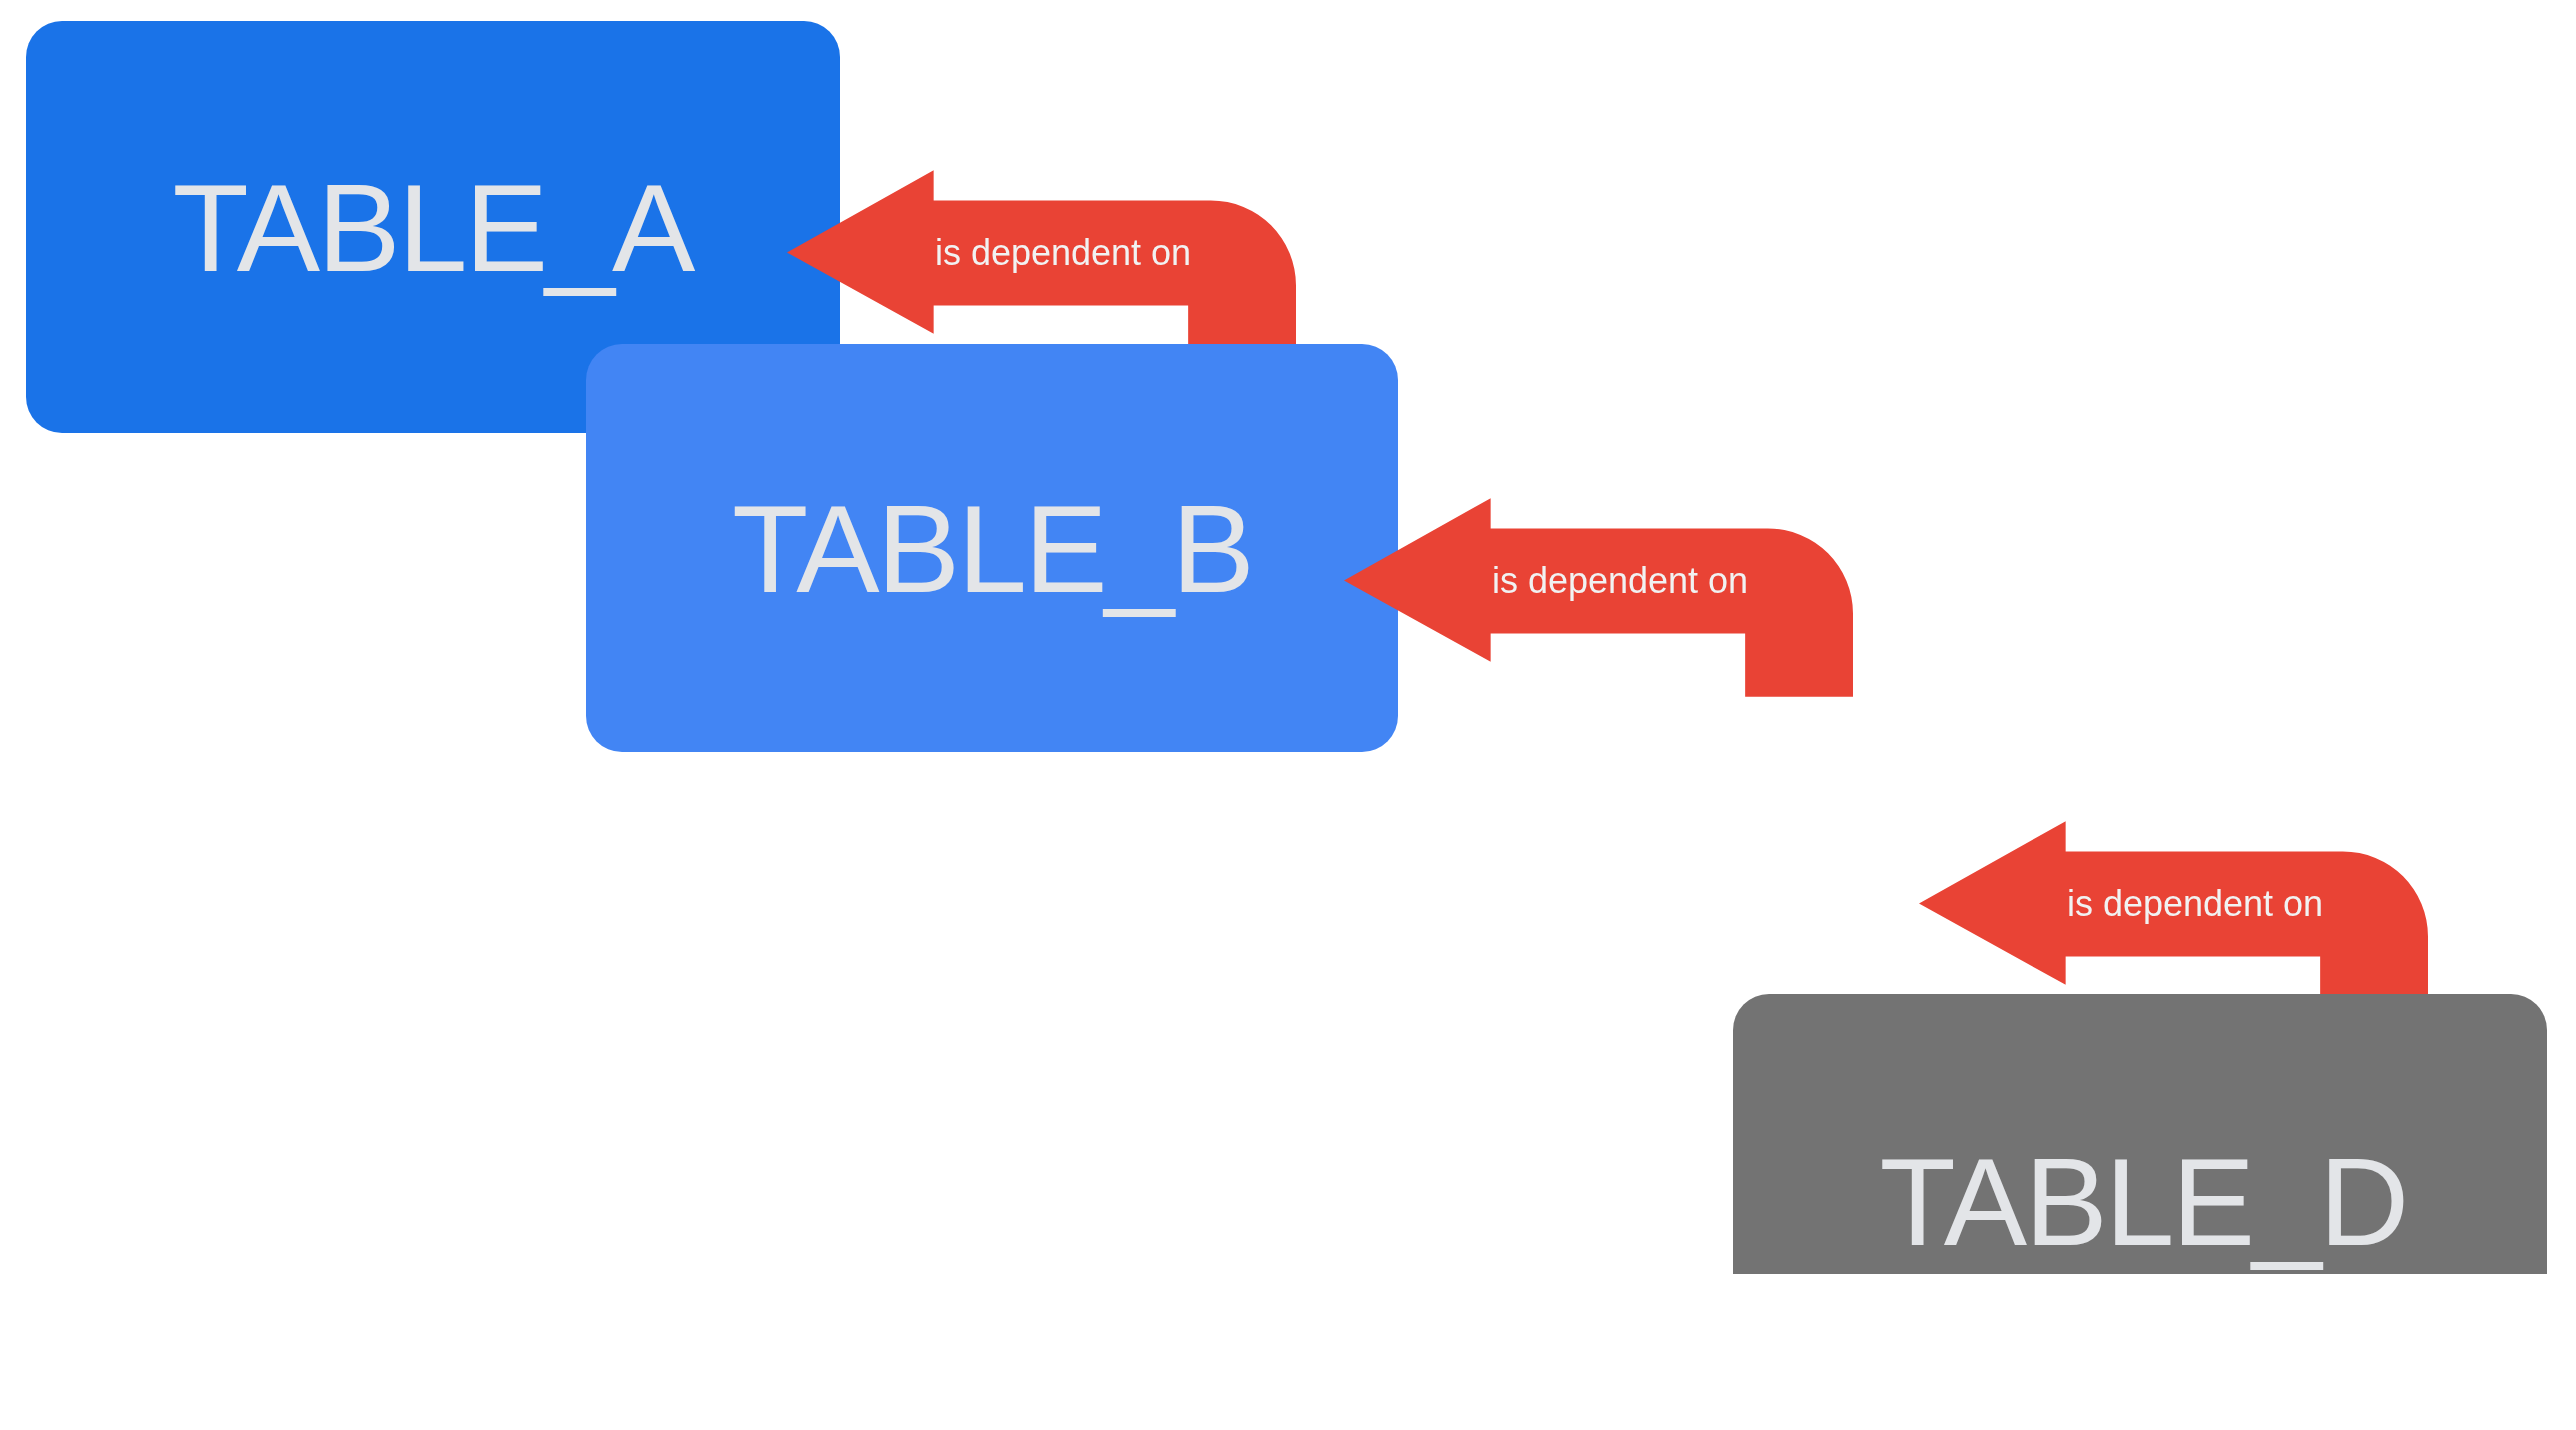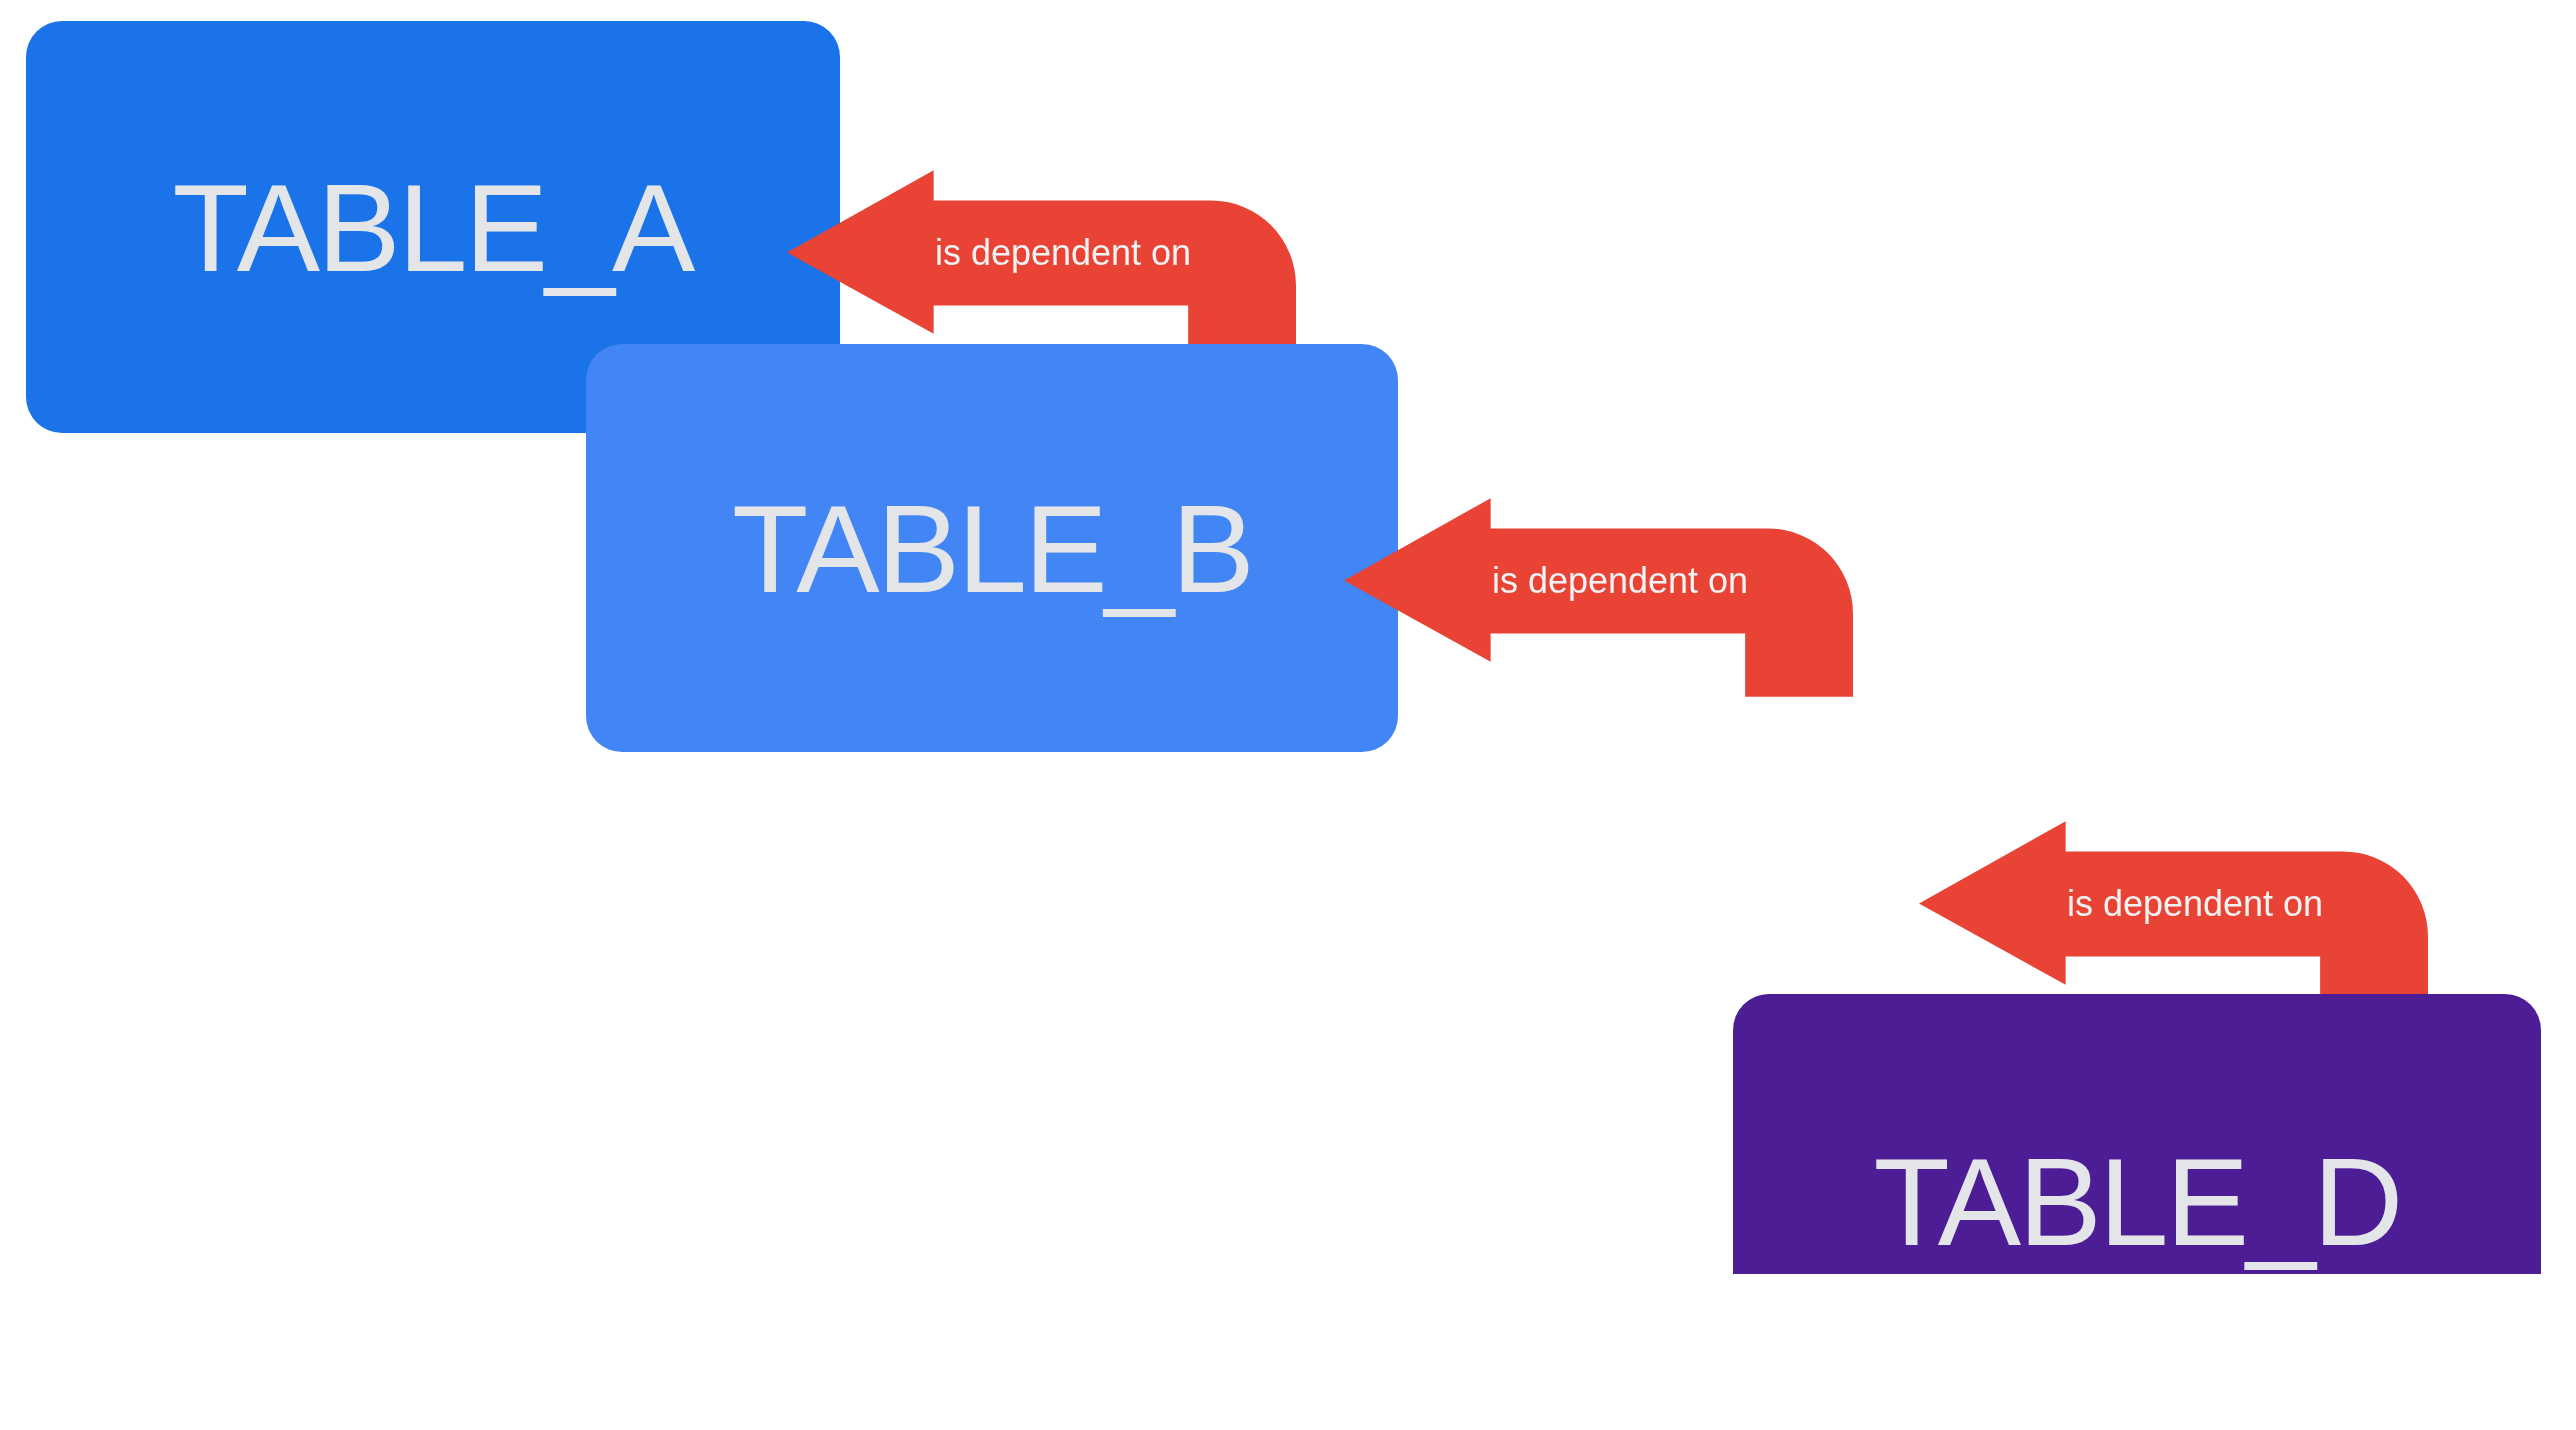--- a/index.html
+++ b/index.html
@@ -97,18 +97,18 @@
   </div>
 
 
   <div class="arrow" id="arrow-3">
     <svg viewBox="0 0 538 210">
       <path d="M 0 87 L 155 0 L 155 32 L 448 32 A 90 90 0 0 1 538 122 L 538 210 L 424 210 L 424 143 L 155 143 L 155 173 Z" fill="#e94335"></path>
     </svg>
     <span class="arrow-label">is dependent on</span>
   </div>
 
-  <div class="node" id="node-d" style="background: #4c1d95;">
+  <div class="node" id="node-d" style="background: #737373; padding-left: 6px;">
     <span class="node-label">TABLE_D</span>
   </div>
 
 </div>
 
 
 </body></html>

